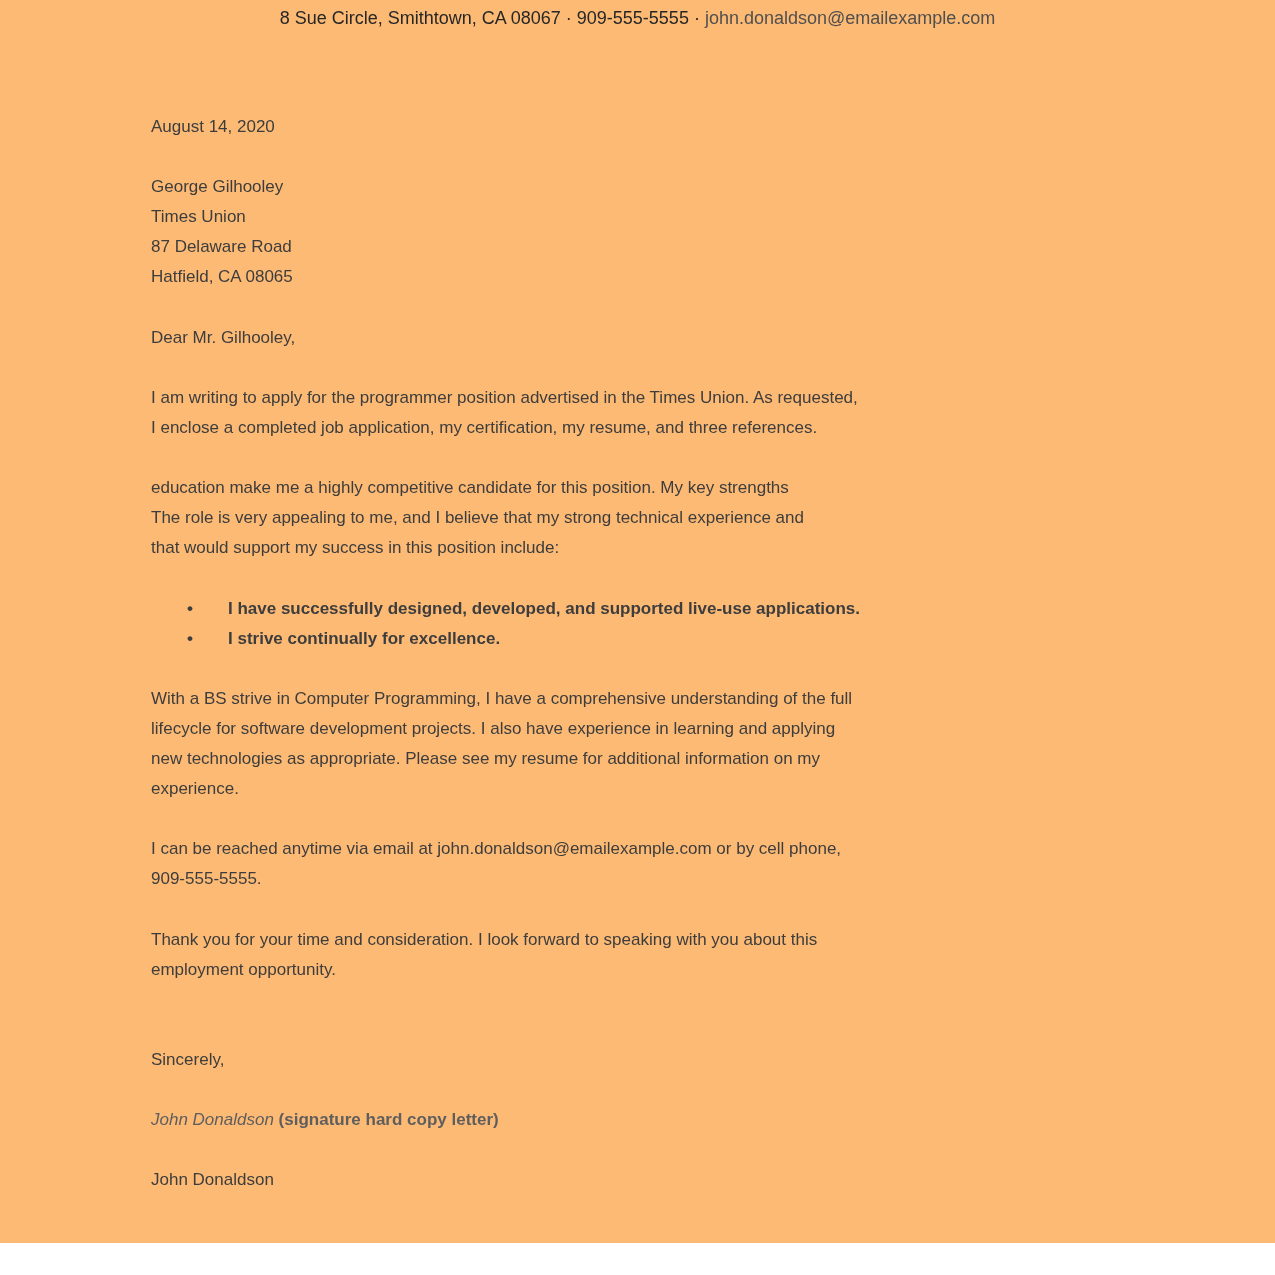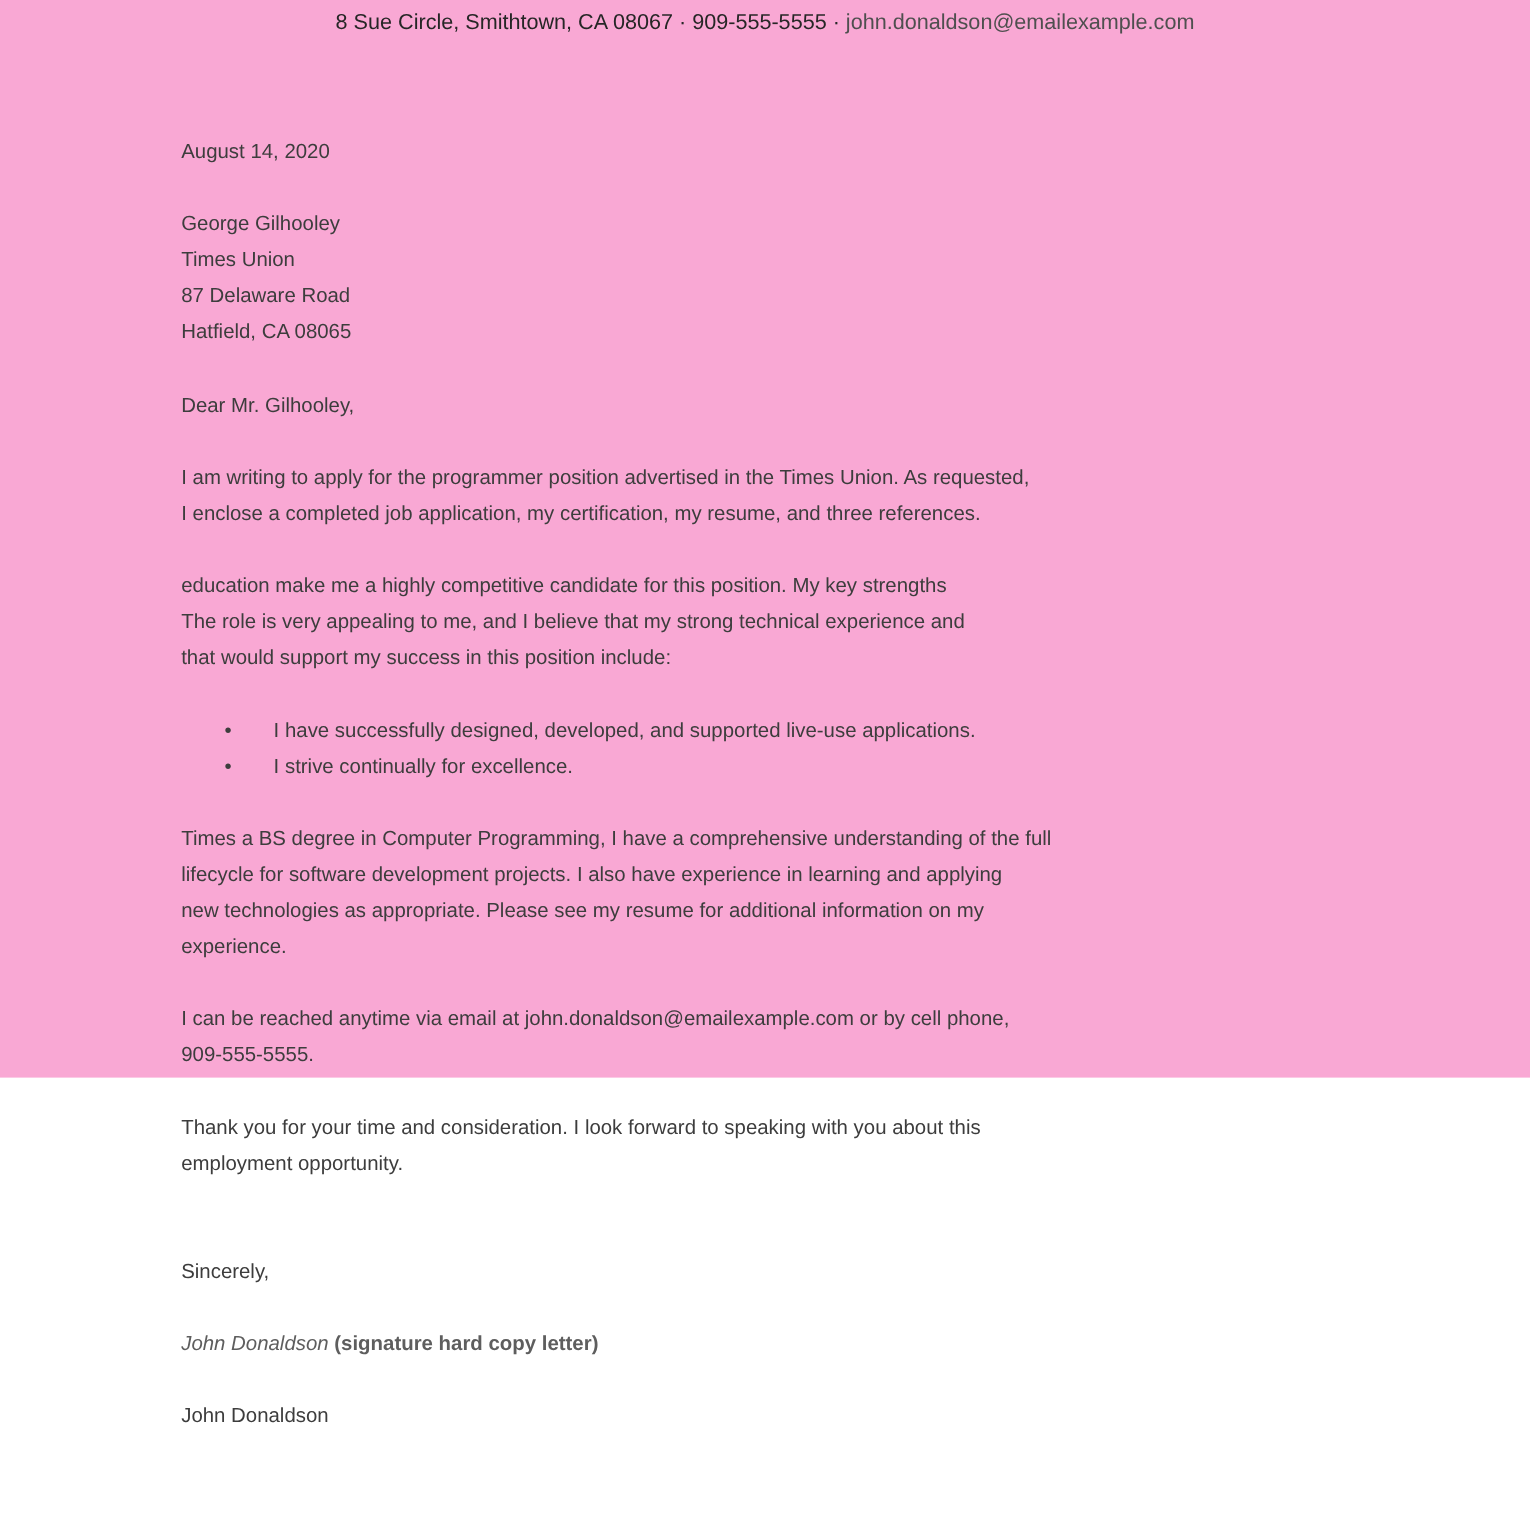--- a/index.html
+++ b/index.html
@@ -6,22 +6,22 @@
   html, body {
     width: 1275px;
     height: 1275px;
     background: #ffffff;
     font-family: "Liberation Sans", "DejaVu Sans", sans-serif;
     overflow: hidden;
   }
   .page {
     position: relative;
     width: 1275px;
-    height: 898px;
-    background: #f9a8d4;
+    height: 1243px;
+    background: #fdba74;
   }
   .contact-header {
     position: absolute;
     top: 5px;
     left: 0;
     width: 1275px;
     text-align: center;
     font-size: 18px;
     line-height: 27px;
     color: #262626;
@@ -42,20 +42,21 @@
     height: 30.1px;
     line-height: 30.1px;
     white-space: nowrap;
   }
   .blank {
     height: 30.1px;
   }
   .bullet-line {
     position: relative;
     padding-left: 77px;
+    font-weight: bold;
   }
   .bullet-line::before {
     content: "\2022";
     position: absolute;
     left: 36px;
     top: 0;
     color: #3d3d3d;
   }
   .signature-line .sig-name {
     font-style: italic;
@@ -104,21 +105,21 @@
     </div>
     <div class="blank"></div>
 
     <div>
       <div class="line bullet-line">I have successfully designed, developed, and supported live-use applications.</div>
       <div class="line bullet-line">I strive continually for excellence.</div>
     </div>
     <div class="blank"></div>
 
     <div>
-      <div class="line">Times a BS degree in Computer Programming, I have a comprehensive understanding of the full</div>
+      <div class="line">With a BS strive in Computer Programming, I have a comprehensive understanding of the full</div>
       <div class="line">lifecycle for software development projects. I also have experience in learning and applying</div>
       <div class="line">new technologies as appropriate. Please see my resume for additional information on my</div>
       <div class="line">experience.</div>
     </div>
     <div class="blank"></div>
 
     <div>
       <div class="line">I can be reached anytime via email at john.donaldson@emailexample.com or by cell phone,</div>
       <div class="line">909-555-5555.</div>
     </div>

